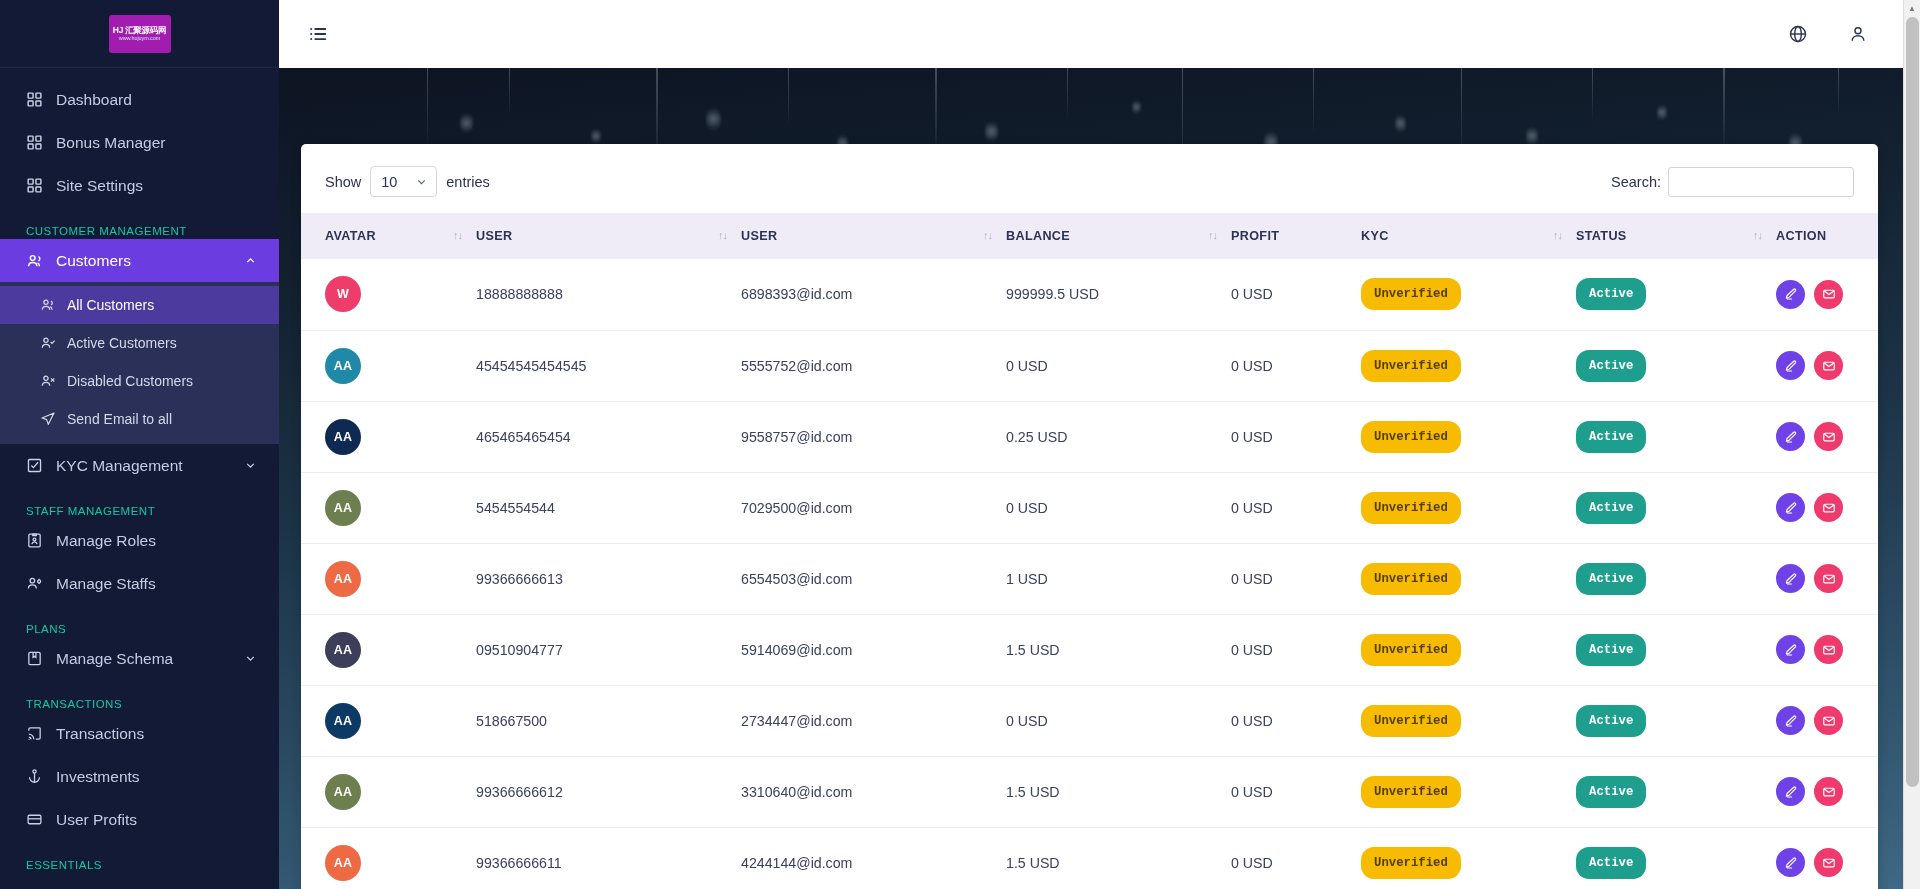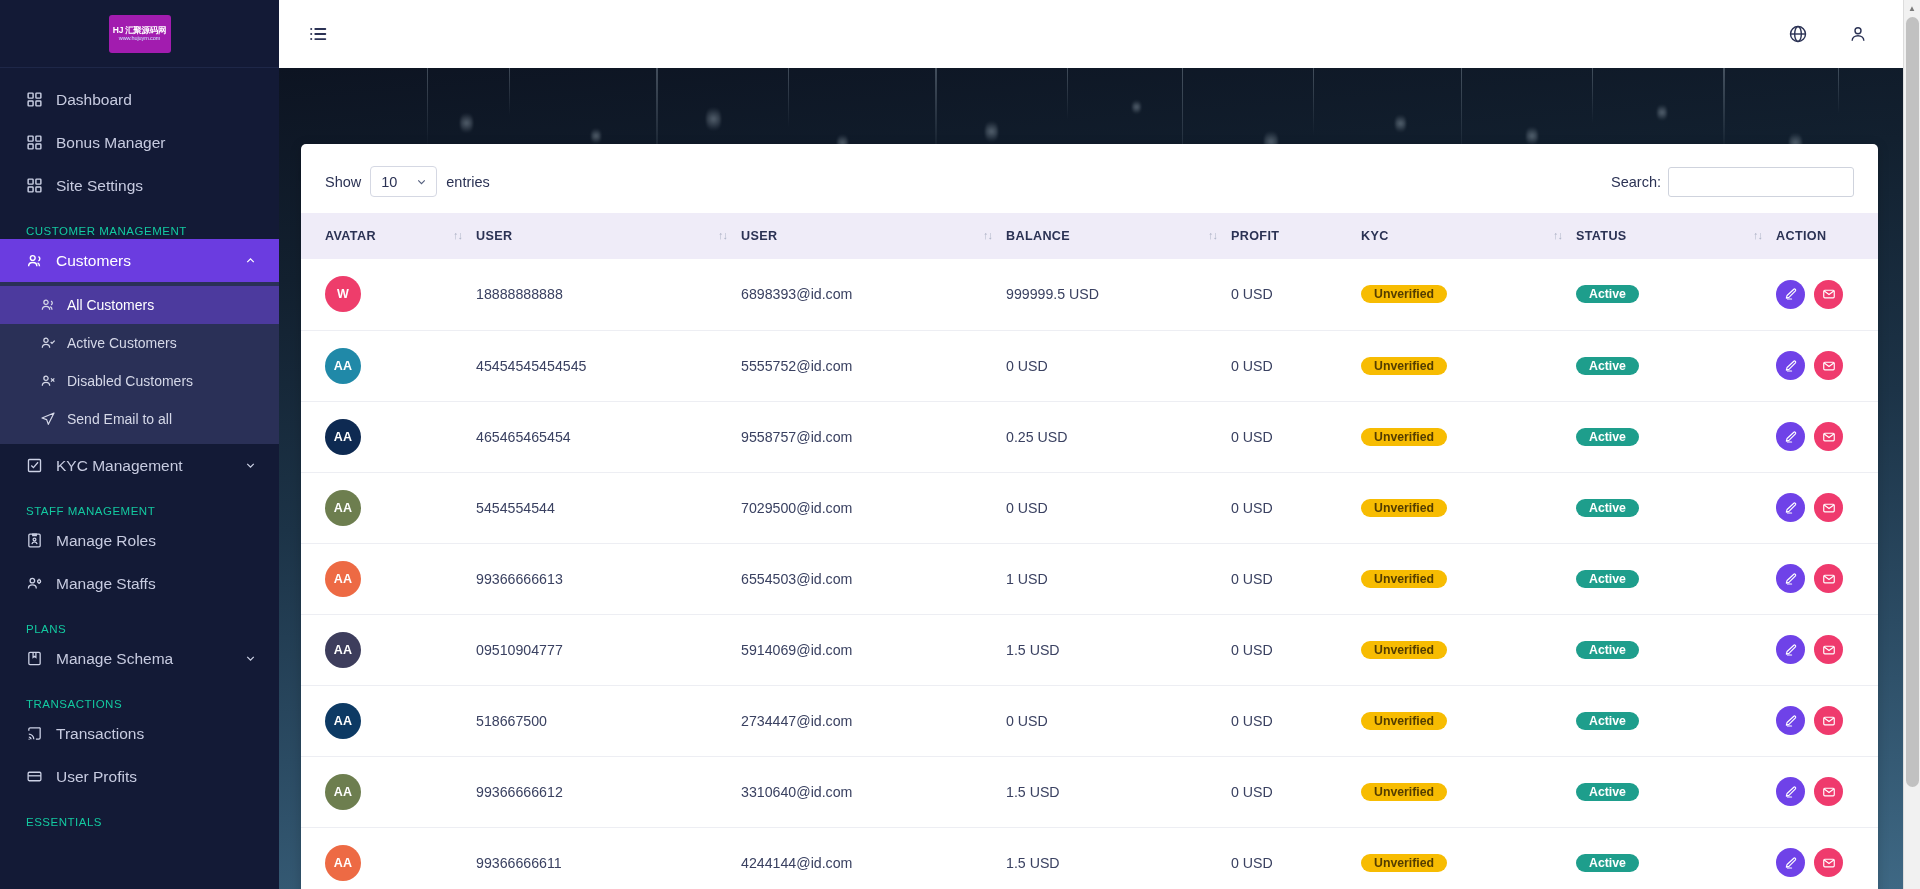--- a/index.html
+++ b/index.html
@@ -191,24 +191,24 @@
   .c-status { width: 200px; }
   .c-action { }
 
   .avatar {
     width: 36px; height: 36px; border-radius: 50%;
     display: flex; align-items: center; justify-content: center;
     color: #fff; font-size: 12.5px; font-weight: bold; letter-spacing: .3px;
   }
   .badge {
     display: inline-flex; align-items: center; justify-content: center;
-    height: 18px; padding: 0 13px;
+    height: 32px; padding: 0 13px;
     border-radius: 13px;
     font-size: 12.3px; font-weight: bold;
-    color: #fff; white-space: nowrap;
+    color: #fff; white-space: nowrap; font-family: Liberation Mono, monospace;
   }
   .badge.kyc { background: #f7bc02; color: #543d00; }
   .badge.status { background: #1e9e8c; color: #ffffff; }
 
   .actions { display: flex; align-items: center; gap: 9px; }
   .act-btn {
     width: 29px; height: 29px; border-radius: 50%;
     display: flex; align-items: center; justify-content: center;
     border: none; cursor: pointer; color: #fff;
   }
@@ -410,20 +410,30 @@
               <path d="M20 4H6a2 2 0 0 0-2 2v2"></path>
               <path d="M20 4v14a2 2 0 0 1-2 2h-4"></path>
               <path d="M4 13a7 7 0 0 1 7 7"></path>
               <path d="M4 17a3 3 0 0 1 3 3"></path>
               <circle cx="4.4" cy="20" r=".9" fill="currentColor" stroke="none"></circle>
             </svg>
         </span>
         <span class="lbl">Transactions</span>
       </div>
 
+      <div class="nav-item">
+        <span class="ico">
+          <svg class="i" width="17" height="17" viewBox="0 0 24 24" fill="none" stroke="currentColor" stroke-width="1.8">
+              <circle cx="12" cy="5" r="2.3"></circle>
+              <line x1="12" y1="7.4" x2="12" y2="21"></line>
+              <path d="M5 13a7 7 0 0 0 14 0"></path>
+            </svg>
+        </span>
+        <span class="lbl">Investments</span>
+      </div>
 
       <div class="nav-item">
         <span class="ico">
           <svg class="i" width="17" height="17" viewBox="0 0 24 24" fill="none" stroke="currentColor" stroke-width="1.8">
               <rect x="3" y="6" width="18" height="12" rx="1.6"></rect>
               <line x1="3" y1="11" x2="21" y2="11"></line>
             </svg>
         </span>
         <span class="lbl">User Profits</span>
       </div>

